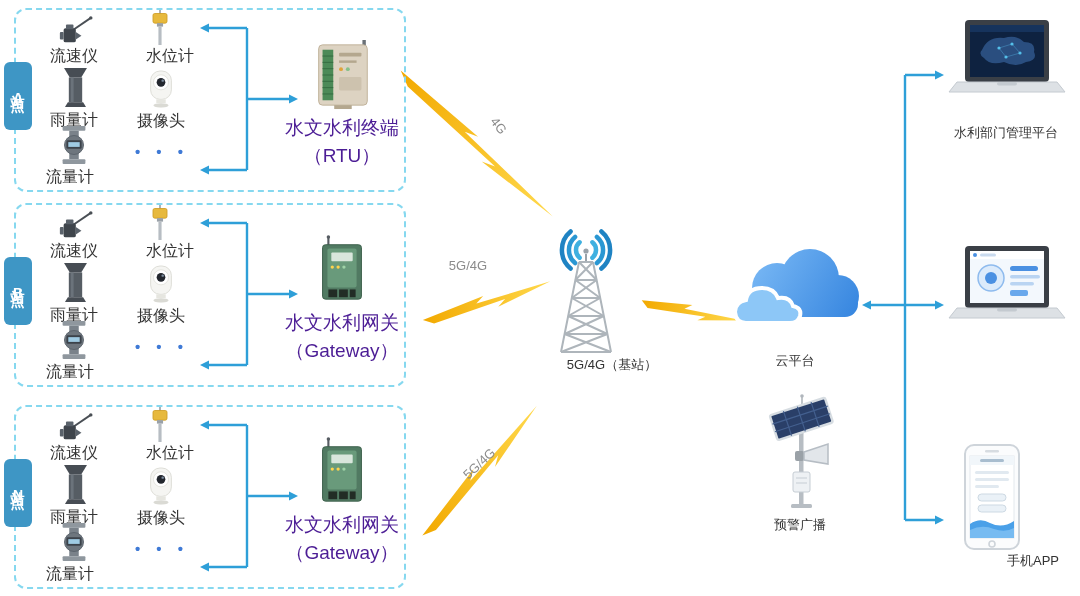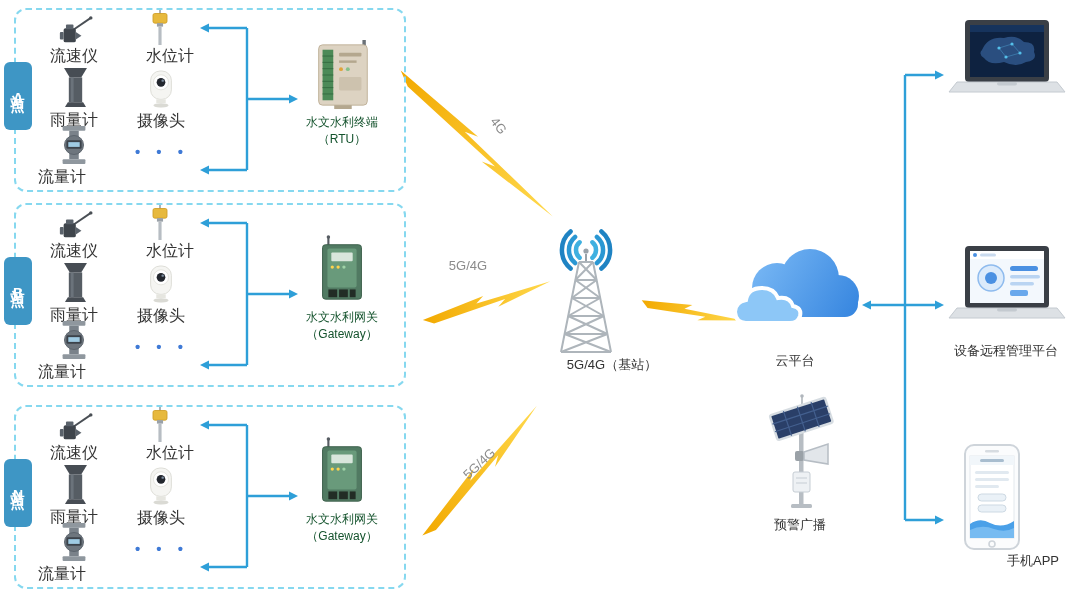--- a/index.html
+++ b/index.html
@@ -27,30 +27,30 @@
   }
   .ic-velocity{left:34px;top:6px;width:46px;height:30px;}
   .lb-velocity{left:20px;top:36px;}
   .ic-water{left:130px;top:0;width:28px;height:35px;}
   .lb-water{left:116px;top:36px;}
   .ic-rain{left:45px;top:56px;width:29px;height:42px;}
   .lb-rain{left:20px;top:100px;text-align:center;}
   .ic-camera{left:128px;top:57px;width:34px;height:42px;}
   .lb-camera{left:107px;top:101px;}
   .ic-flow{left:39px;top:114px;width:38px;height:42px;}
-  .lb-flow{left:8px;top:157px;font-family:Liberation Mono, monospace;}
+  .lb-flow{left:16px;top:157px;font-family:Liberation Mono, monospace;}
   .dots{
     position:absolute;left:110px;top:133px;width:72px;text-align:center;
     color:#3f7ad6;font-size:15px;font-weight:bold;letter-spacing:6px;z-index:3;
   }
   .device-icon{position:absolute;left:291px;top:30px;width:70px;height:70px;z-index:3;}
   .device-icon svg{width:100%;height:100%;display:block;}
   .device-label{
     position:absolute;left:262px;top:104px;width:128px;text-align:center;
-    font-size:12px;color:#14532d;line-height:1.45;z-index:3;
+    font-size:19px;color:#4c1d95;line-height:1.45;z-index:3;
   }
   .float{position:absolute;z-index:3;}
   .float svg{width:100%;height:100%;display:block;}
   .cap{
     position:absolute;z-index:3;font-size:13px;color:#333;text-align:center;
   }
   .linklab{
     position:absolute;z-index:3;font-size:13px;color:#8b8b8b;text-align:center;
     white-space:nowrap;
   }
@@ -402,39 +402,39 @@
       <g fill="#54c0ea">
         <circle cx="55" cy="28" r="1.6"></circle>
           <circle cx="68" cy="24" r="1.6"></circle>
         <circle cx="76" cy="33" r="1.6"></circle>
           <circle cx="62" cy="37" r="1.6"></circle>
       </g>
       <polygon points="13,62 113,62 121,72 5,72" fill="#dde1e5" stroke="#c4cad0"></polygon>
       <rect x="53" y="62" width="20" height="3.5" rx="1.75" fill="#c4cad0"></rect>
     </svg>
   </div>
+  <div class="cap" style="left:933px;top:124px;width:146px">水利部门管理平台</div>
 
   <div class="float" style="left:944px;top:246px;width:126px;height:102px">
     <svg viewBox="0 0 126 102">
       <rect x="21" y="0" width="84" height="62" rx="4" fill="#3a3f46"></rect>
       <rect x="26" y="5" width="74" height="52" fill="#f3f8fd"></rect>
       <rect x="26" y="5" width="74" height="8" fill="#ffffff"></rect>
       <circle cx="31" cy="9" r="2" fill="#4a90e2"></circle>
       <rect x="36" y="7.5" width="16" height="3" rx="1.5" fill="#c9daee"></rect>
       <circle cx="47" cy="32" r="13" fill="#dcebfb" stroke="#8ebbee" stroke-width="1.5"></circle>
       <circle cx="47" cy="32" r="6" fill="#4a90e2"></circle>
       <rect x="66" y="20" width="28" height="5" rx="2.5" fill="#4a90e2"></rect>
       <rect x="66" y="29" width="30" height="3.5" rx="1.75" fill="#b9d4f2"></rect>
       <rect x="66" y="36" width="24" height="3.5" rx="1.75" fill="#b9d4f2"></rect>
       <rect x="66" y="44" width="18" height="6" rx="2" fill="#69a8ec"></rect>
       <polygon points="13,62 113,62 121,72 5,72" fill="#dde1e5" stroke="#c4cad0"></polygon>
       <rect x="53" y="62" width="20" height="3.5" rx="1.75" fill="#c4cad0"></rect>
     </svg>
   </div>
-  <div class="cap" style="left:933px;top:342px;width:146px">设备远程管理平台</div>
 
   <div class="float" style="left:962px;top:444px;width:60px;height:106px">
     <svg viewBox="0 0 60 106">
       <rect x="3" y="1" width="54" height="104" rx="9" fill="#fbfcfd" stroke="#ced4da" stroke-width="2"></rect>
       <rect x="23" y="6" width="14" height="2.6" rx="1.3" fill="#d7dce1"></rect>
       <rect x="8" y="12" width="44" height="82" fill="#ffffff" stroke="#e3e8ed"></rect>
       <rect x="8" y="12" width="44" height="9" fill="#f1f6fa"></rect>
       <rect x="18" y="15" width="24" height="3" rx="1.5" fill="#a8bdcf"></rect>
       <rect x="13" y="27" width="34" height="3" rx="1.5" fill="#e1e9f0"></rect>
       <rect x="13" y="34" width="34" height="3" rx="1.5" fill="#e1e9f0"></rect>

